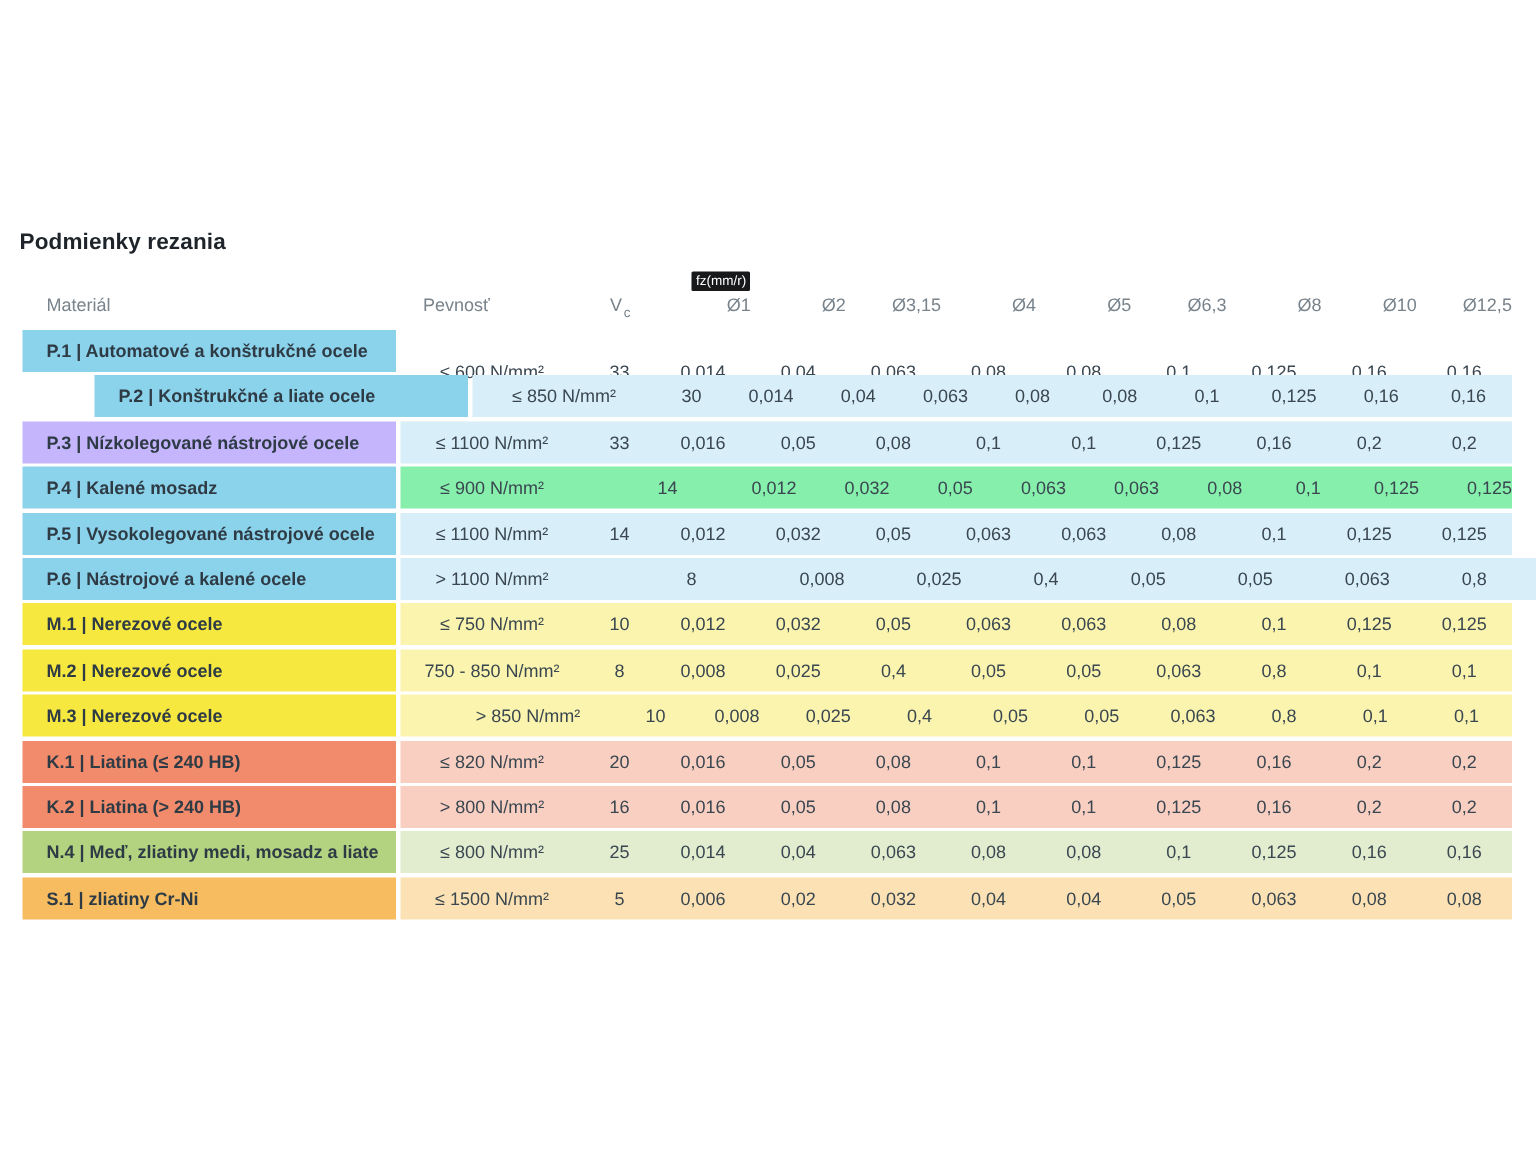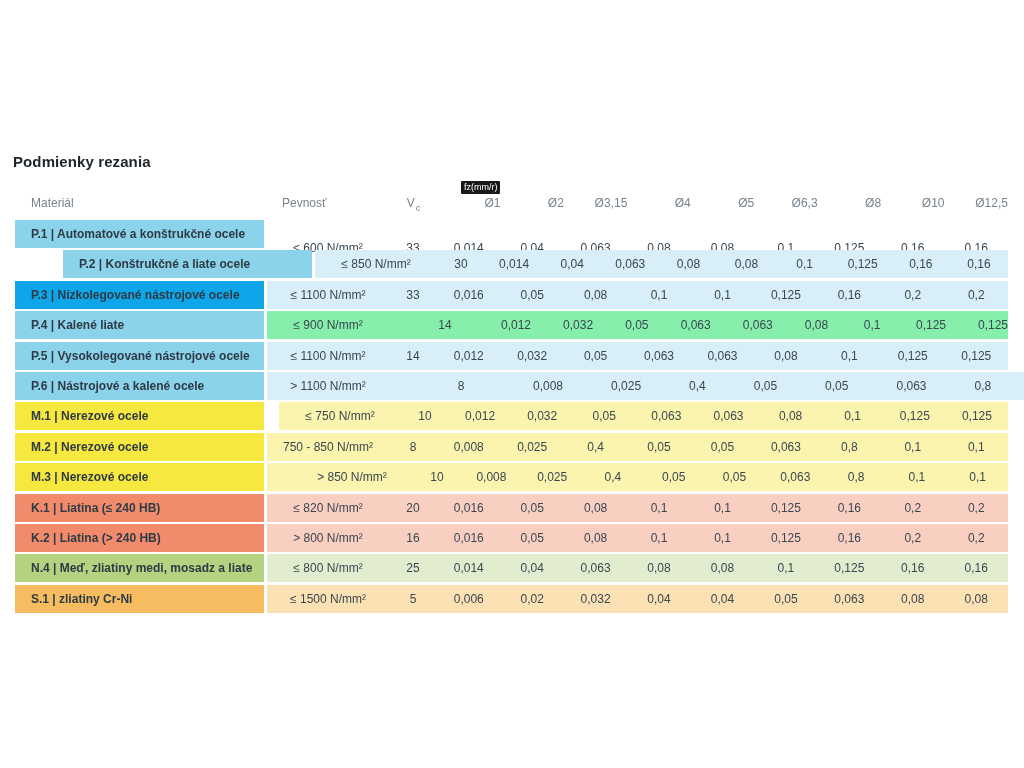--- a/index.html
+++ b/index.html
@@ -129,39 +129,39 @@
         <div class="dia-cell">0,08</div>
         <div class="dia-cell">0,08</div>
         <div class="dia-cell">0,1</div>
         <div class="dia-cell">0,125</div>
         <div class="dia-cell">0,16</div>
         <div class="dia-cell">0,16</div>
       </div>
   </div>
 
   <div class="t-row">
-    <div class="mat-cell" style="background: #0ea5e9;">P.3 | Nízkolegované nástrojové ocele</div>
+    <div class="mat-cell" style="background: #c4b5fd;">P.3 | Nízkolegované nástrojové ocele</div>
     <div class="gap"></div>
     <div class="light-region" style="background: rgb(216, 238, 248);">
       <div class="strength-cell">≤ 1100 N/mm²</div>
       <div class="vc-cell">33</div>
     <div class="dia-cell">0,016</div>
         <div class="dia-cell">0,05</div>
         <div class="dia-cell">0,08</div>
         <div class="dia-cell">0,1</div>
         <div class="dia-cell">0,1</div>
         <div class="dia-cell">0,125</div>
         <div class="dia-cell">0,16</div>
         <div class="dia-cell">0,2</div>
         <div class="dia-cell">0,2</div>
       </div>
   </div>
 
   <div class="t-row">
-    <div class="mat-cell" style="background: rgb(139, 210, 235);">P.4 | Kalené liate</div>
+    <div class="mat-cell" style="background: rgb(139, 210, 235);">P.4 | Kalené mosadz</div>
     <div class="gap"></div>
     <div class="light-region" style="background: #86efac; gap: 32px;">
       <div class="strength-cell">≤ 900 N/mm²</div>
       <div class="vc-cell">14</div>
     <div class="dia-cell">0,012</div>
         <div class="dia-cell">0,032</div>
         <div class="dia-cell">0,05</div>
         <div class="dia-cell">0,063</div>
         <div class="dia-cell">0,063</div>
         <div class="dia-cell">0,08</div>
@@ -203,21 +203,21 @@
         <div class="dia-cell">0,063</div>
         <div class="dia-cell">0,8</div>
         <div class="dia-cell">0,1</div>
         <div class="dia-cell">0,1</div>
       </div>
   </div>
 
   <div class="t-row">
     <div class="mat-cell" style="background: rgb(246, 232, 63);">M.1 | Nerezové ocele</div>
     <div class="gap"></div>
-    <div class="light-region" style="background: rgb(251, 244, 174); margin-left: 12px;">
+    <div class="light-region" style="background: rgb(251, 244, 174);">
       <div class="strength-cell">≤ 750 N/mm²</div>
       <div class="vc-cell">10</div>
     <div class="dia-cell">0,012</div>
         <div class="dia-cell">0,032</div>
         <div class="dia-cell">0,05</div>
         <div class="dia-cell">0,063</div>
         <div class="dia-cell">0,063</div>
         <div class="dia-cell">0,08</div>
         <div class="dia-cell">0,1</div>
         <div class="dia-cell">0,125</div>

